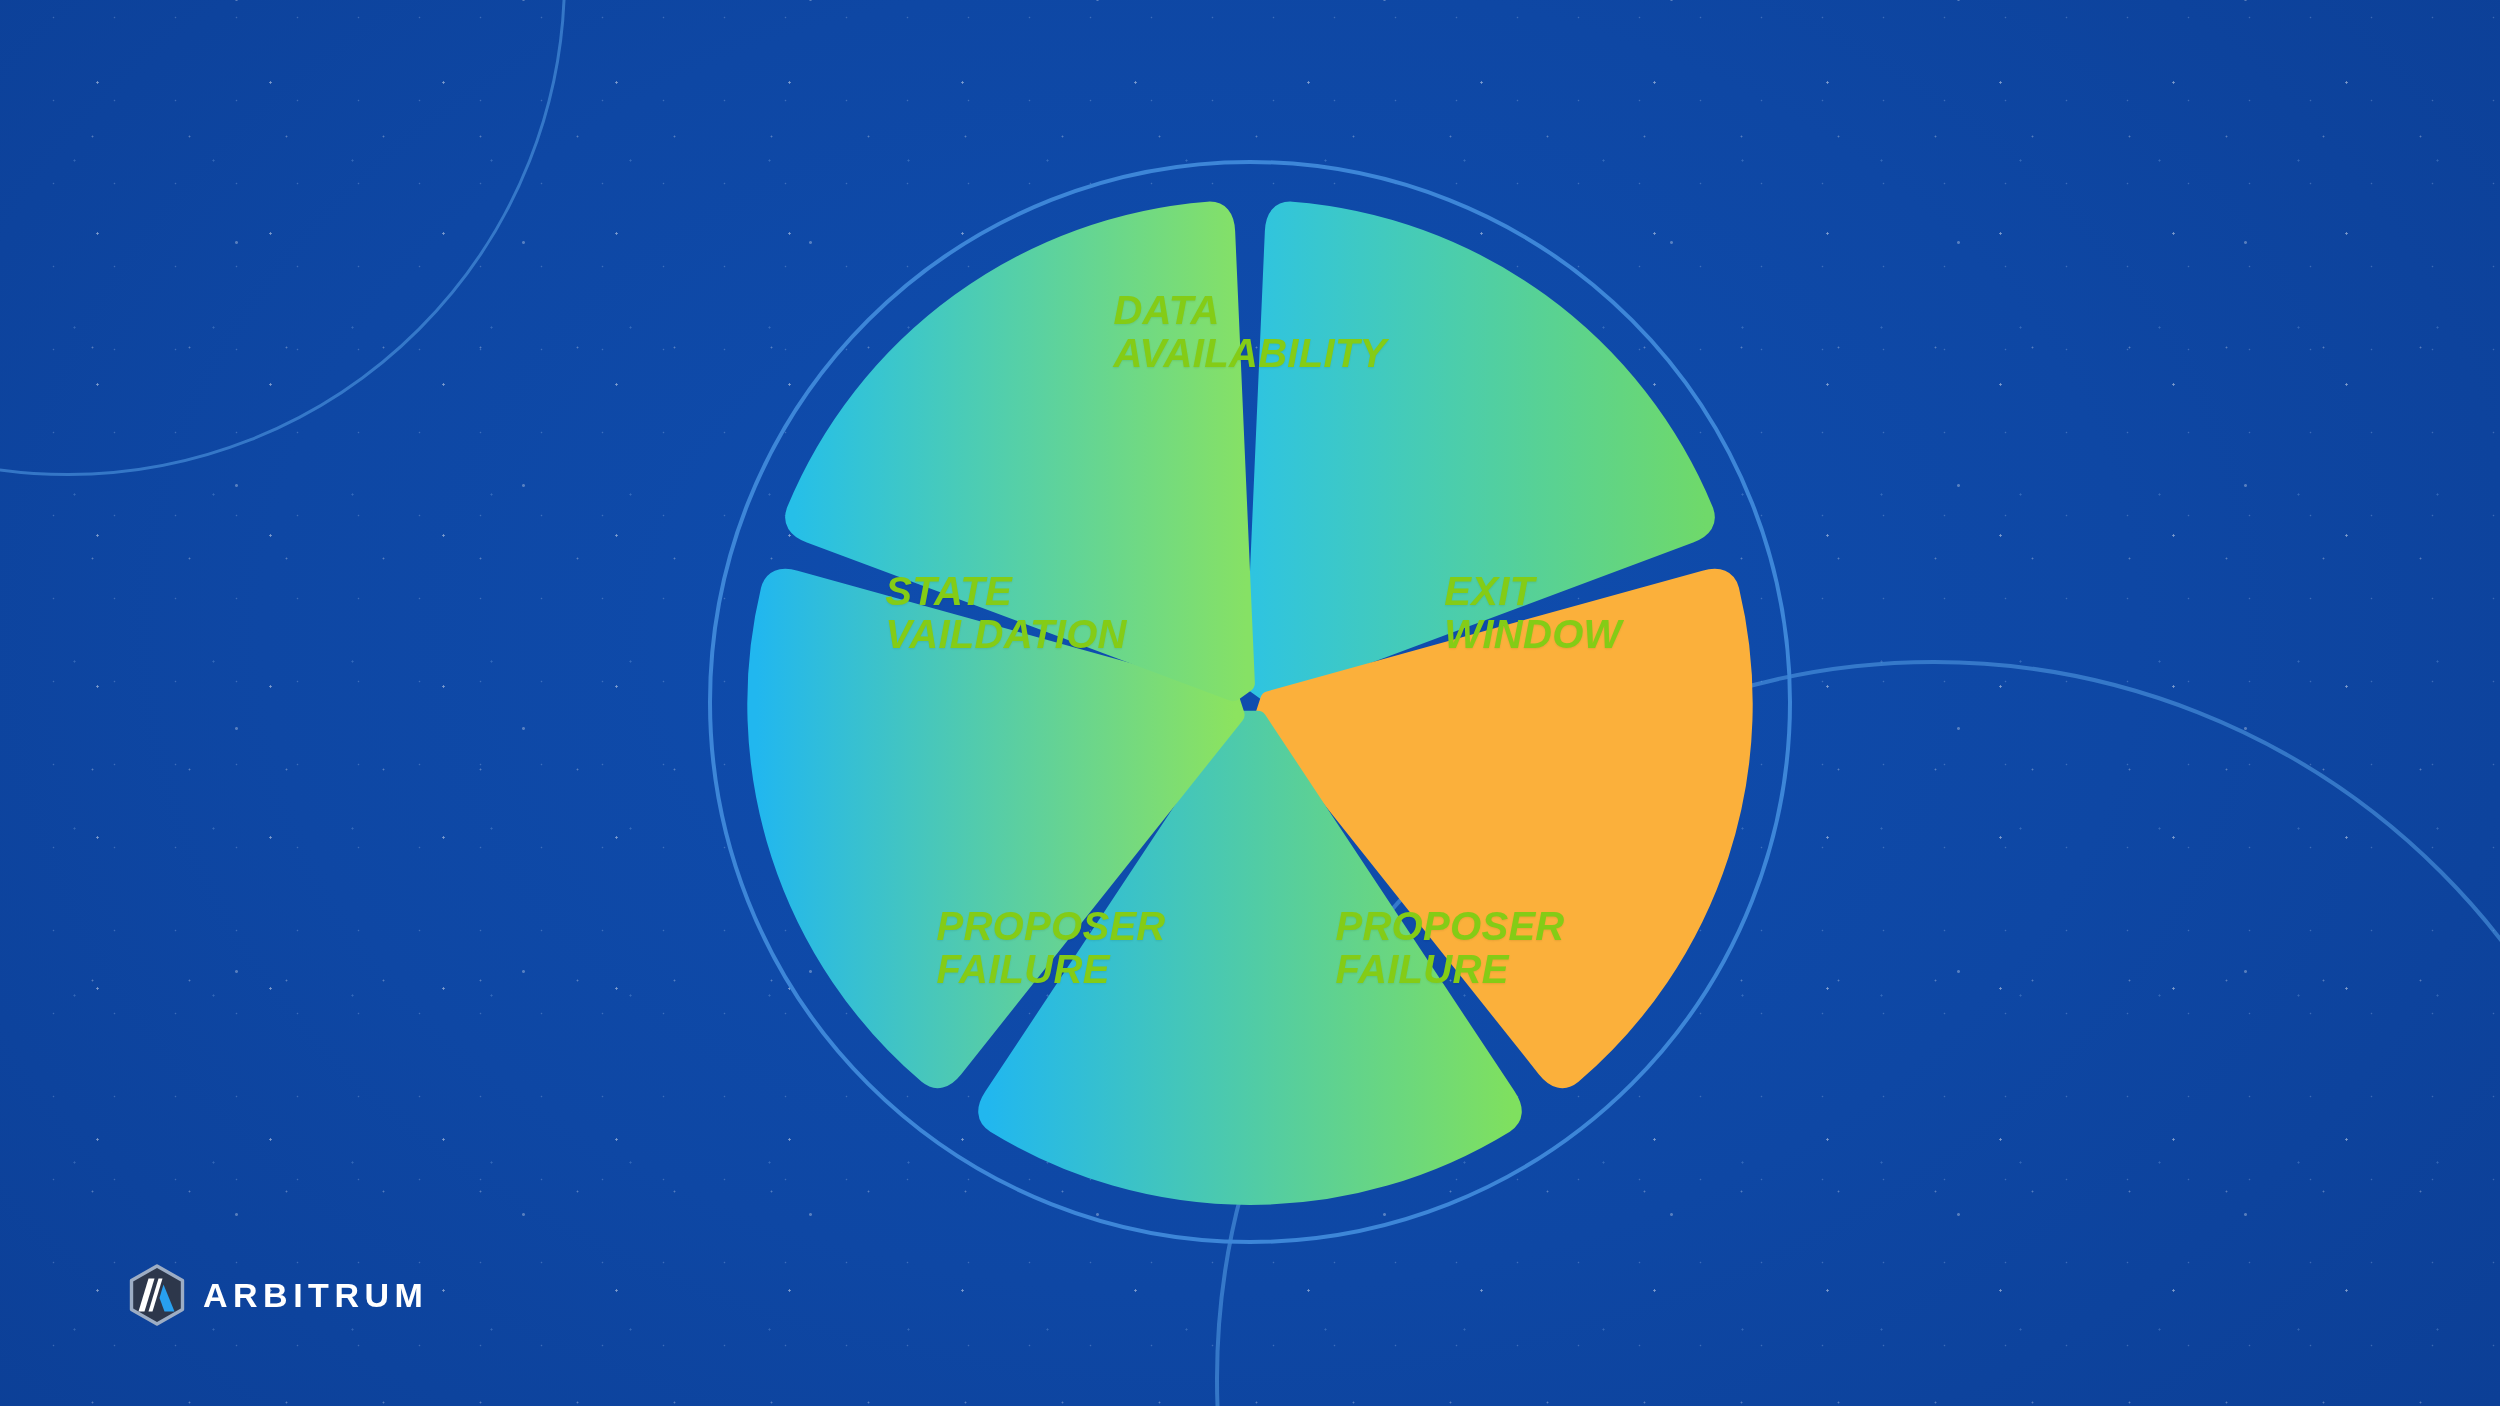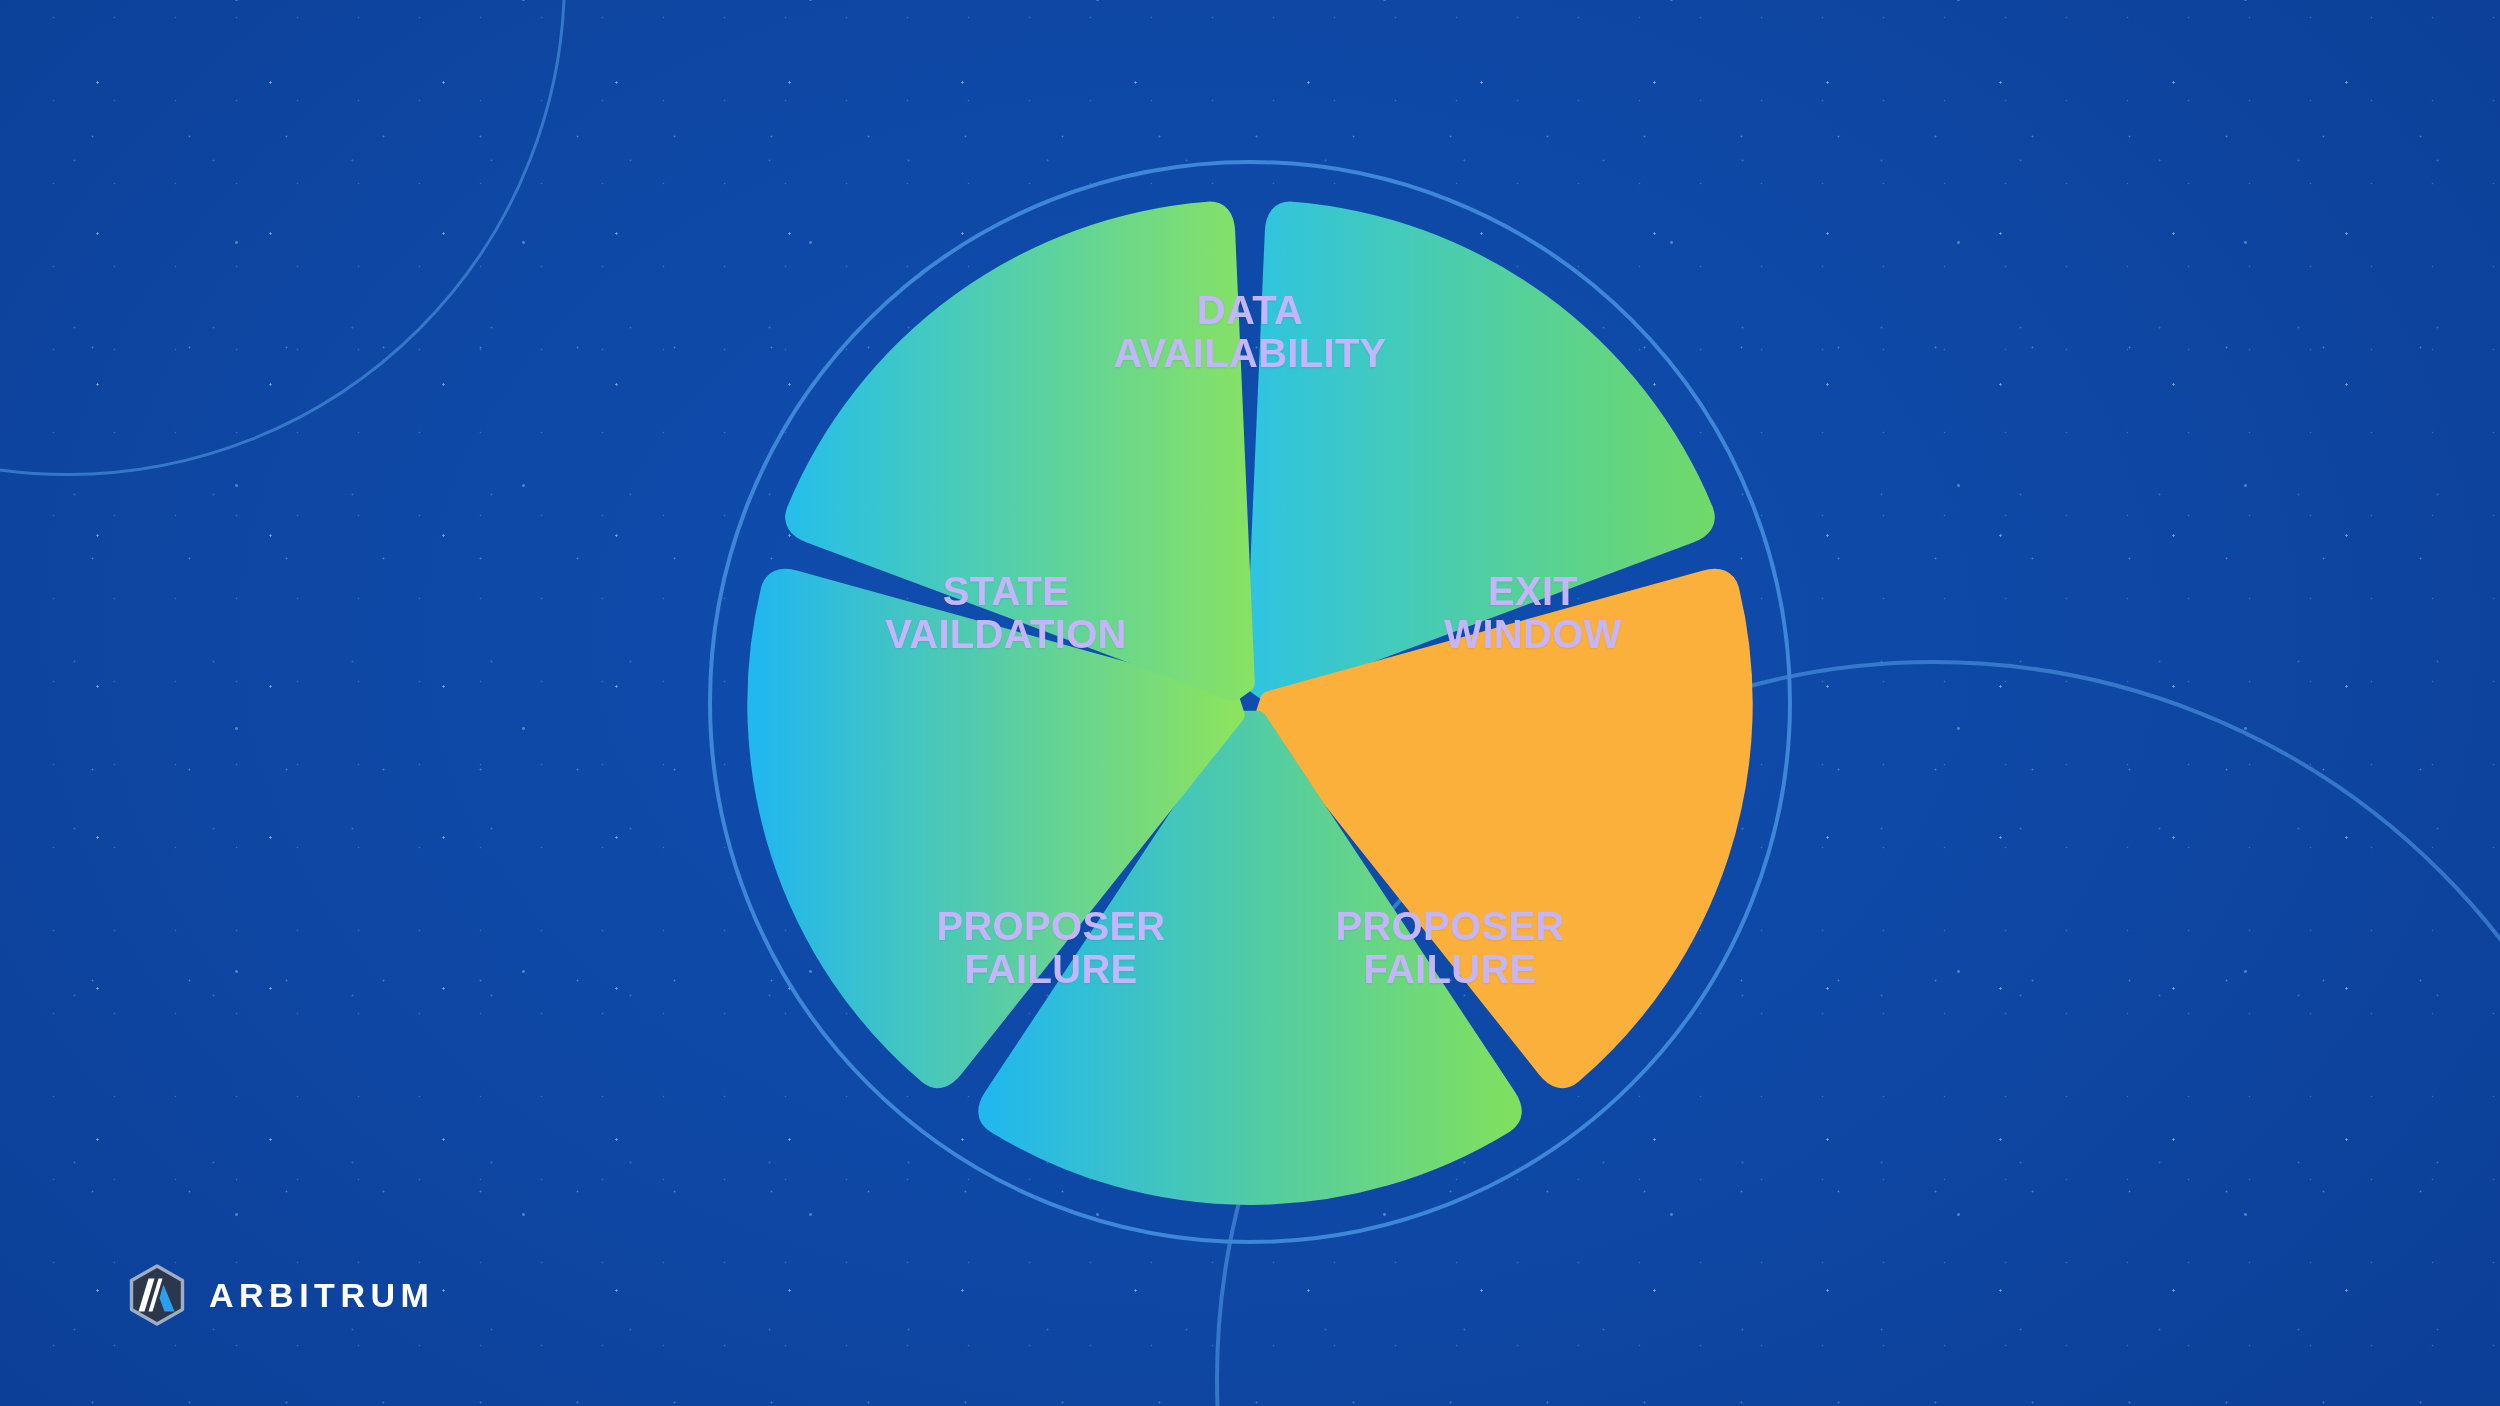--- a/index.html
+++ b/index.html
@@ -57,40 +57,41 @@
   
   #chart-wrap {
     position: absolute;
     left: 0; top: 0;
     width: 2500px; height: 1406px;
   }
   #chart-svg { display:block; width:2500px; height:1406px; }
 
   .seg-label {
     position: absolute;
-    color: #c4b5fd;
+    color: #84cc16;
     font-weight: 700;
     font-size: 40px;
     line-height: 1.08;
     letter-spacing: .3px;
-    text-align: center;
+    text-align: left;
     transform: translate(-50%, -50%);
     white-space: pre-line;
     text-shadow: 0 1px 2px rgba(0,0,0,.08);
     pointer-events: none;
+    font-style: italic;
   }
 
   
   #brand {
     position: absolute;
     left: 128px;
     bottom: 80px;
     display: flex;
     align-items: center;
-    gap: 23px;
+    gap: 17px;
   }
   #brand .mark { width: 58px; height: 62px; display:block; }
   #brand .wordmark {
     color: #ffffff;
     font-size: 34px;
     font-weight: 700;
     letter-spacing: 5.5px;
   }
 </style>
 </head>

